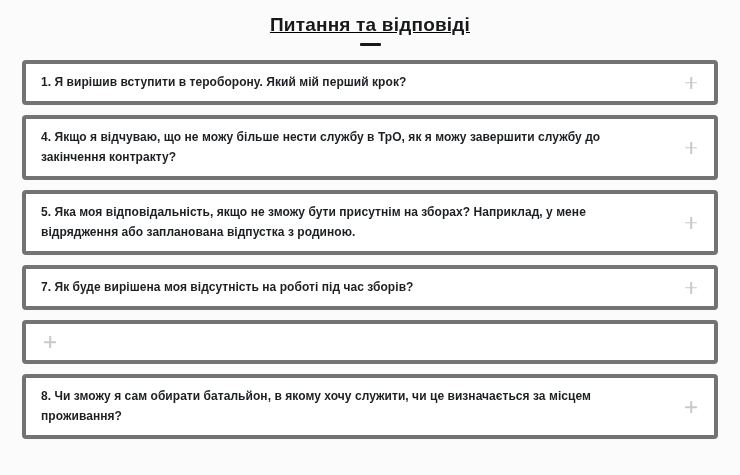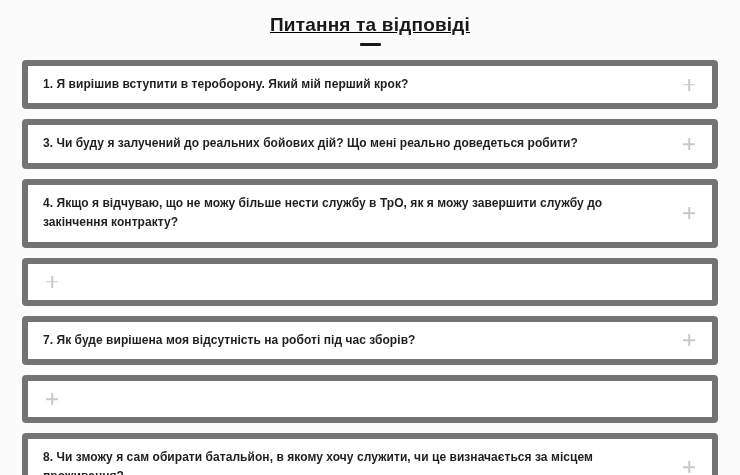--- a/index.html
+++ b/index.html
@@ -48,21 +48,21 @@
   
   .faq-list {
     margin: 14px 22px 0 22px;
     display: flex;
     flex-direction: column;
     gap: 10px;
   }
 
   .faq-item {
     background: #ffffff;
-    border: 6px solid #737373;
+    border: 4px solid #737373;
     border-radius: 4px;
     box-sizing: border-box;
     display: flex;
     align-items: center;
     justify-content: space-between;
     min-height: 37px;
     padding: 9px 14px 9px 15px;
     box-shadow: 0 1px 1px rgba(0,0,0,0.012);
   }
 
@@ -115,28 +115,25 @@
     <h1 class="page-title">Питання та відповіді</h1>
     <div class="title-rule"></div>
   </div>
 
   <div class="faq-list">
       <div class="faq-item">
         <div class="faq-question">1. Я вирішив вступити в тероборону. Який мій перший крок?</div>
         <div class="faq-toggle"></div>
       </div>
       <div class="faq-item">
-        <div class="faq-question">3. Чи буду я залучений до реальних бойових дій? Що мені реально доведеться робити?</div>
-        <div class="faq-toggle"></div>
-      </div>
-      <div class="faq-item">
         <div class="faq-question">4. Якщо я відчуваю, що не можу більше нести службу в ТрО, як я можу завершити службу до закінчення контракту?</div>
         <div class="faq-toggle"></div>
       </div>
       <div class="faq-item">
+        <div class="faq-question">5. Яка моя відповідальність, якщо не зможу бути присутнім на зборах? Наприклад, у мене відрядження або запланована відпустка з родиною.</div>
         <div class="faq-toggle"></div>
       </div>
       <div class="faq-item">
         <div class="faq-question">7. Як буде вирішена моя відсутність на роботі під час зборів?</div>
         <div class="faq-toggle"></div>
       </div>
       <div class="faq-item">
         <div class="faq-toggle"></div>
       </div>
       <div class="faq-item">

